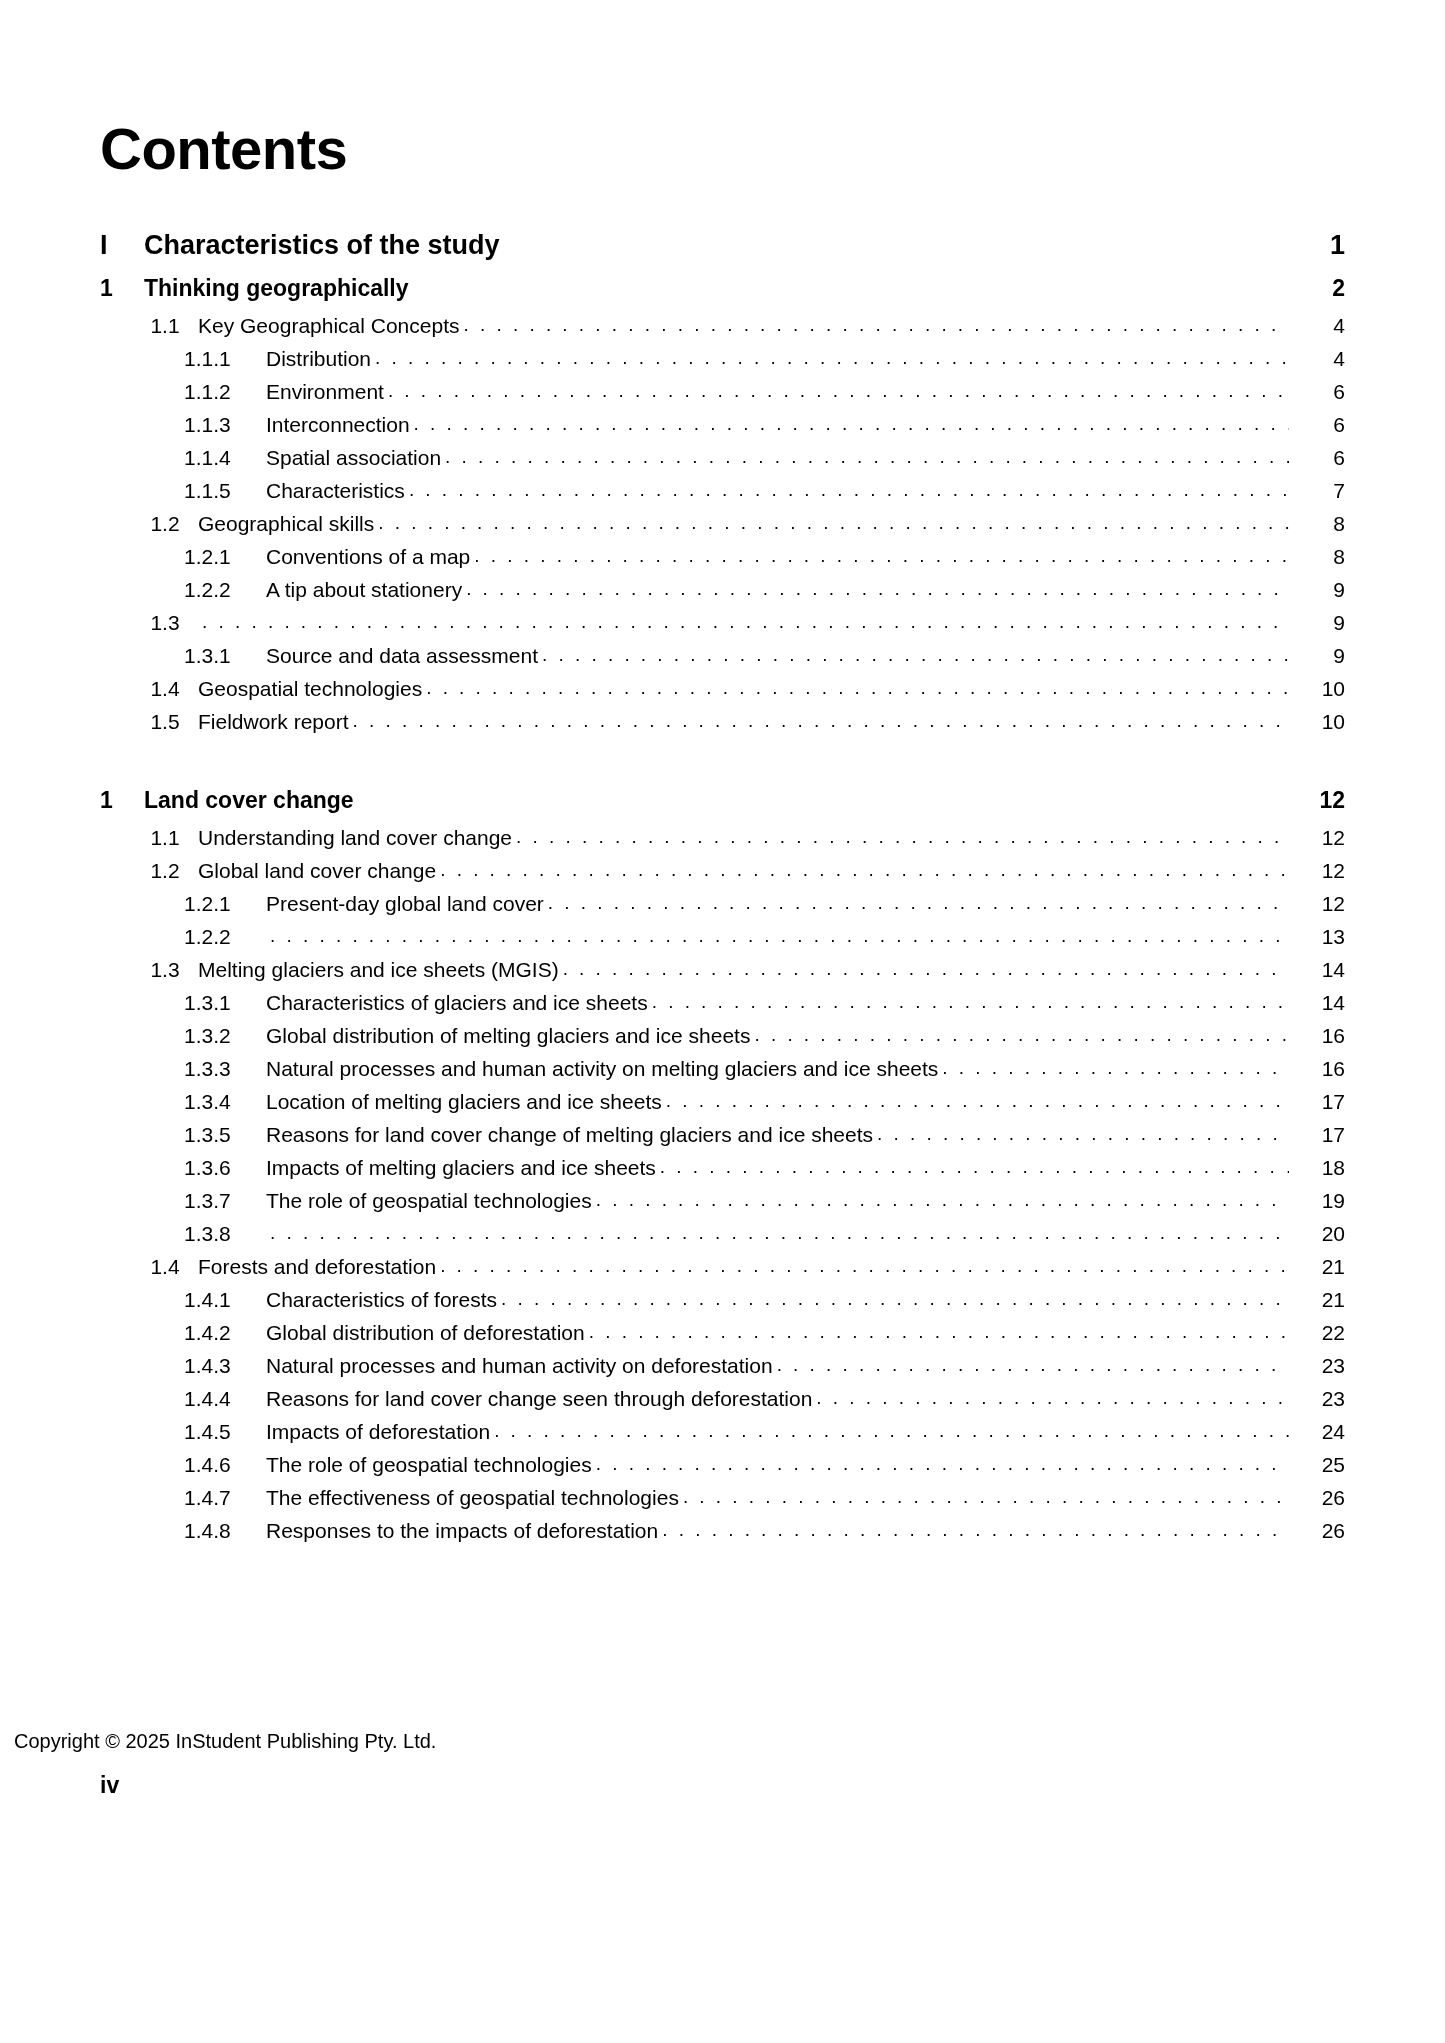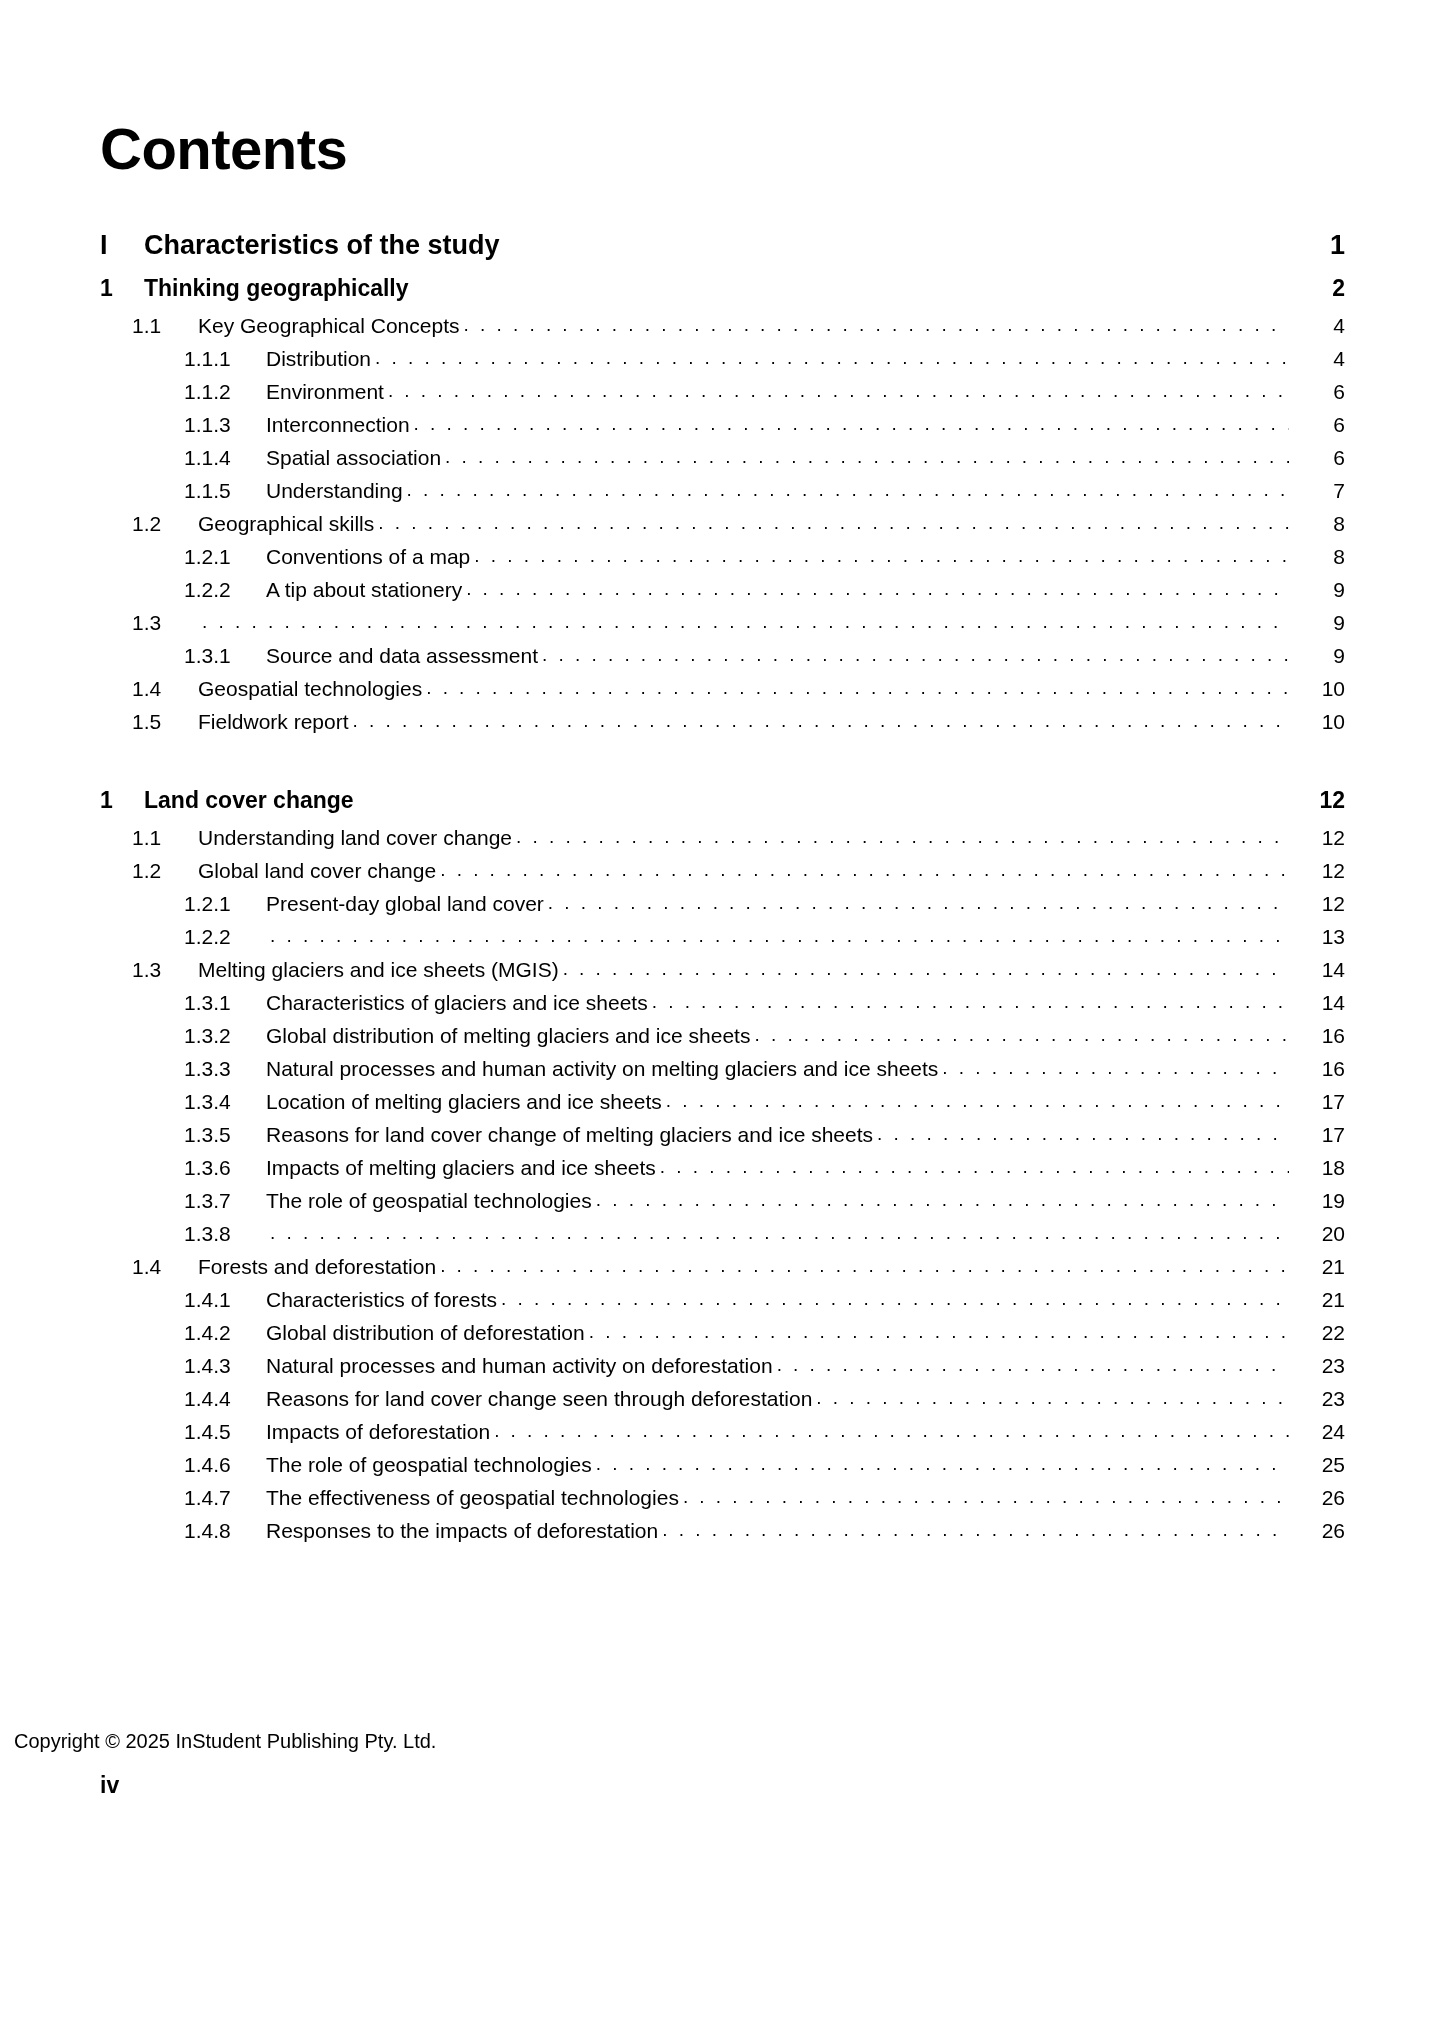--- a/index.html
+++ b/index.html
@@ -100,21 +100,21 @@
   .row.chapter .num { width: 44px; }
   .row.chapter .pg { font-weight: bold; }
   .row.chapter .leader { visibility: hidden; }
 
   
   .row.section {
     font-size: 21px;
     margin-bottom: 9px;
     padding-left: 32px;
   }
-  .row.section .num { width: 66px; }
+  .row.section .num { width: 66px; text-align: center; }
 
   
   .row.subsection {
     font-size: 21px;
     margin-bottom: 9px;
     padding-left: 84px;
   }
   .row.subsection .num { width: 82px; }
 
   .part-gap { height: 44px; }
@@ -204,21 +204,21 @@
         <div class="row subsection">
           <span class="num">1.1.4</span>
           <span class="label">Spatial association</span>
           <span class="leader">
             <i>.........................................................................................</i>
           </span>
           <span class="pg">6</span>
         </div>
         <div class="row subsection">
           <span class="num">1.1.5</span>
-          <span class="label">Understanding</span>
+          <span class="label">Characteristics</span>
           <span class="leader">
             <i>.........................................................................................</i>
           </span>
           <span class="pg">7</span>
         </div>
         <div class="row section">
           <span class="num">1.2</span>
           <span class="label">Geographical skills</span>
           <span class="leader">
             <i>.........................................................................................</i>

